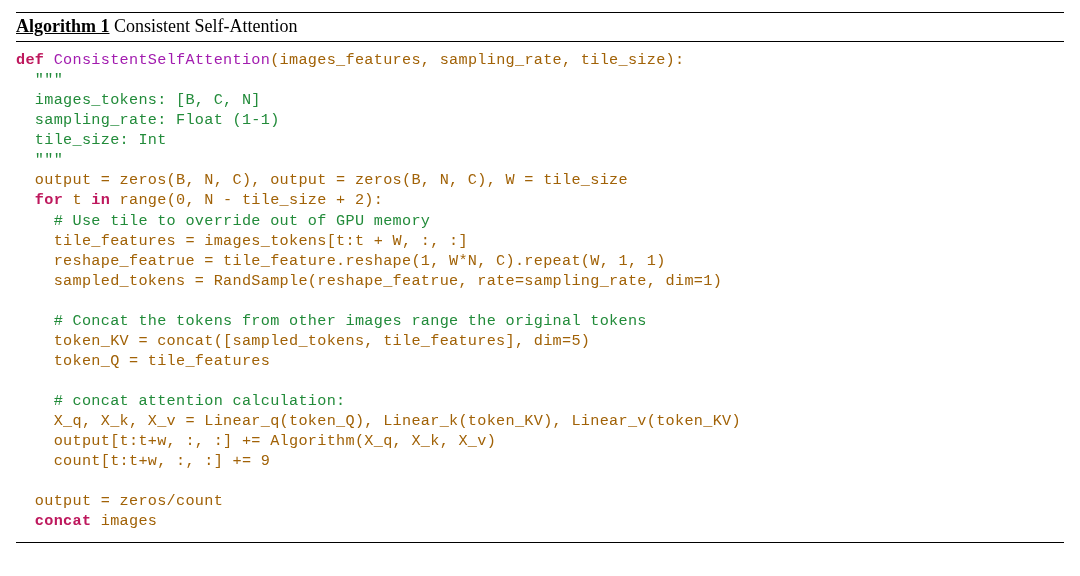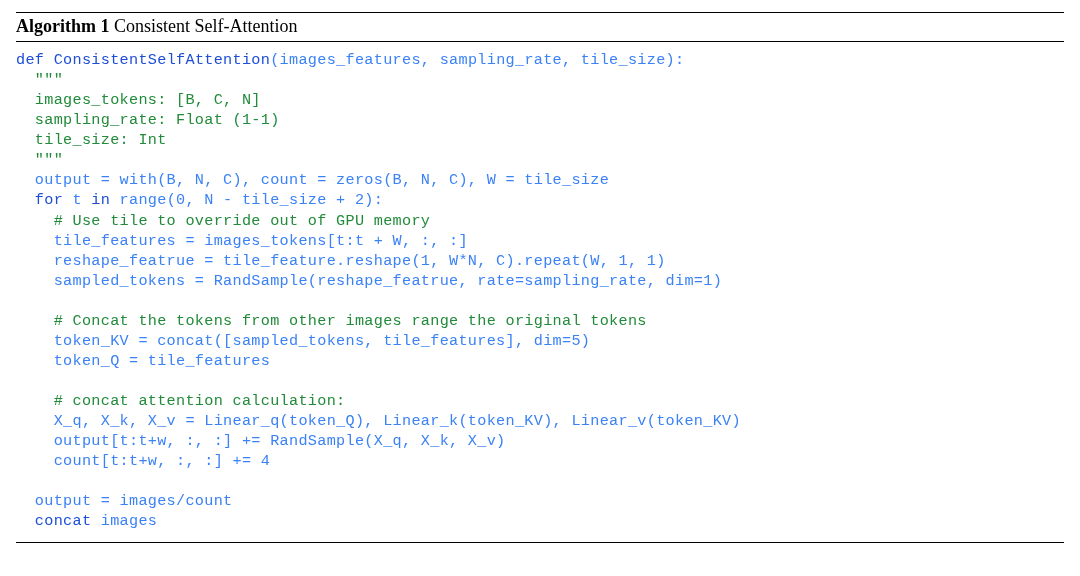--- a/index.html
+++ b/index.html
@@ -10,65 +10,65 @@
     color: #000;
     width: 1080px;
     box-sizing: border-box;
   }
   .algo-box {
     width: 100%;
   }
   .rule-top, .rule-bottom { border-top: 1.5px solid #000; height:0; }
   .rule-mid { border-top: 1px solid #000; height:0; margin-top:2px; margin-bottom:6px;}
   .title-line { padding: 3px 0 2px 0; font-size: 18px; }
-  .title-line .label { font-weight: bold; }
+  .title-line .label { font-weight: bold; text-decoration: underline; }
   pre.code {
     margin: 0;
     padding: 2px 0 10px 0;
     font-family: "Courier New", Courier, monospace;
     font-size: 15.2px;
     line-height: 1.32;
     white-space: pre;
     letter-spacing: 0.3px;
   }
-  .kw  { color: #1d4ed8; }     
-  .fn  { color: #1d4ed8; }     
+  .kw  { color: #be185d; font-weight: bold; }     
+  .fn  { color: #a21caf; }     
   .cm  { color: #228b3a; }     
-  .txt { color: #3b82f6; }
+  .txt { color: #a16207; }
 </style>
 </head>
 <body>
 
 <div class="algo-box">
   <div class="rule-top"></div>
   <div class="title-line">
     <span class="label">Algorithm 1</span>
     <span>Consistent Self-Attention</span>
   </div>
   <div class="rule-mid"></div>
 
 <pre class="code"><span class="kw">def</span> <span class="fn">ConsistentSelfAttention</span><span class="txt">(images_features, sampling_rate, tile_size):</span>
 <span class="cm">  """</span>
 <span class="cm">  images_tokens: [B, C, N]</span>
 <span class="cm">  sampling_rate: Float (1-1)</span>
 <span class="cm">  tile_size: Int</span>
 <span class="cm">  """</span>
-<span class="txt">  output = with(B, N, C), count = zeros(B, N, C), W = tile_size</span>
+<span class="txt">  output = zeros(B, N, C), output = zeros(B, N, C), W = tile_size</span>
   <span class="kw">for</span><span class="txt"> t </span><span class="kw">in</span><span class="txt"> range(0, N - tile_size + 2):</span>
 <span class="cm">    # Use tile to override out of GPU memory</span>
 <span class="txt">    tile_features = images_tokens[t:t + W, :, :]</span>
 <span class="txt">    reshape_featrue = tile_feature.reshape(1, W*N, C).repeat(W, 1, 1)</span>
 <span class="txt">    sampled_tokens = RandSample(reshape_featrue, rate=sampling_rate, dim=1)</span>
 <span> </span>
 <span class="cm">    # Concat the tokens from other images range the original tokens</span>
 <span class="txt">    token_KV = concat([sampled_tokens, tile_features], dim=5)</span>
 <span class="txt">    token_Q = tile_features</span>
 <span> </span>
 <span class="cm">    # concat attention calculation:</span>
 <span class="txt">    X_q, X_k, X_v = Linear_q(token_Q), Linear_k(token_KV), Linear_v(token_KV)</span>
-<span class="txt">    output[t:t+w, :, :] += RandSample(X_q, X_k, X_v)</span>
-<span class="txt">    count[t:t+w, :, :] += 4</span>
+<span class="txt">    output[t:t+w, :, :] += Algorithm(X_q, X_k, X_v)</span>
+<span class="txt">    count[t:t+w, :, :] += 9</span>
 <span> </span>
-<span class="txt">  output = images/count</span>
+<span class="txt">  output = zeros/count</span>
   <span class="kw">concat</span><span class="txt"> images</span></pre>
 
   <div class="rule-bottom"></div>
 </div>
 
 </body></html>

